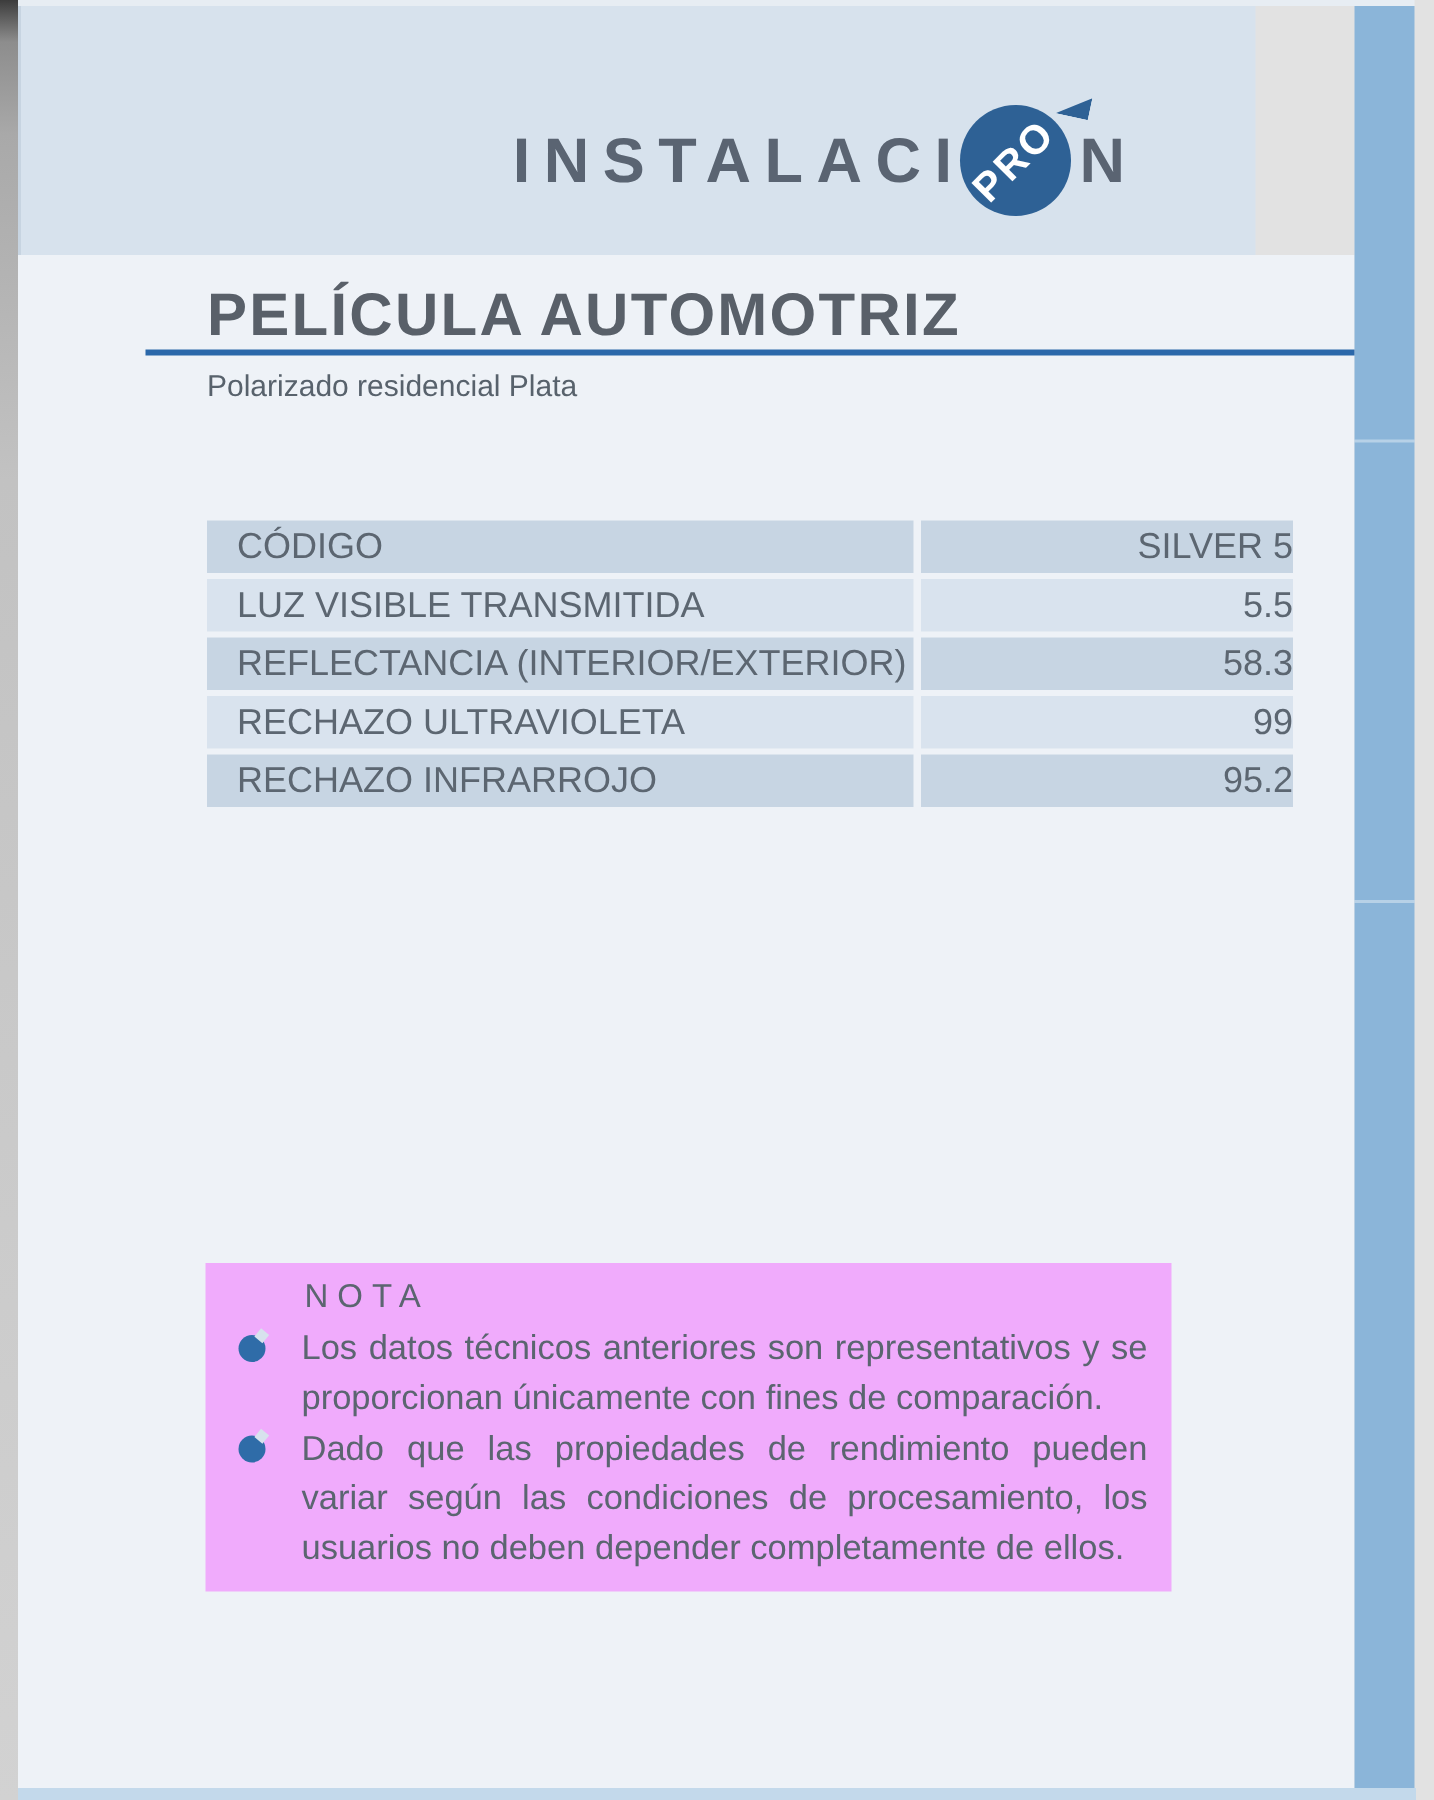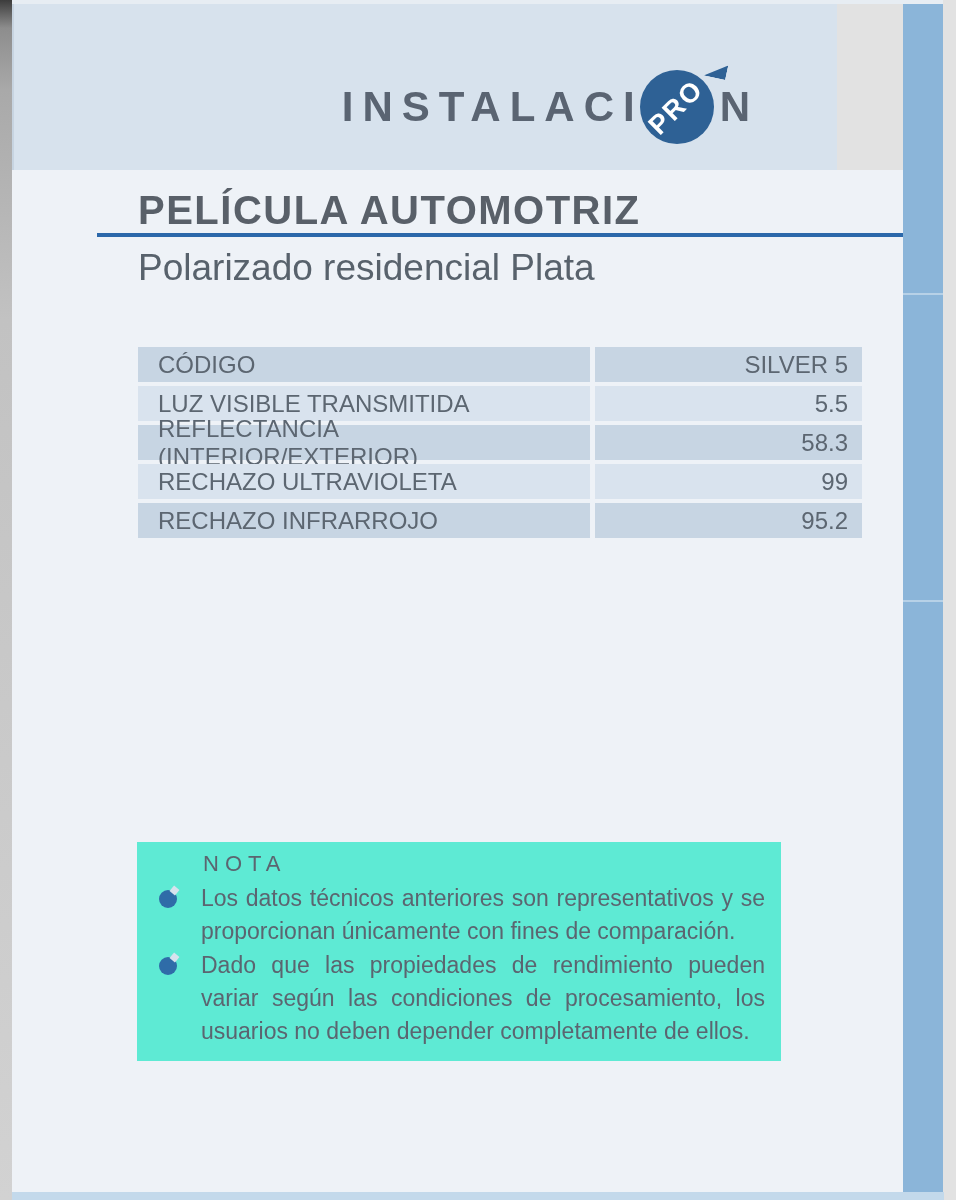--- a/index.html
+++ b/index.html
@@ -54,34 +54,34 @@
     transform:rotate(12deg);
   }
 
   
   .title {
     position:absolute; left:138px; top:188px;
     font-size:40px; font-weight:bold; letter-spacing:1.5px; color:#596069;
     z-index:2;
   }
   .rule { position:absolute; left:97px; top:233px; width:806px; height:4px; background:#2b68aa; z-index:2; }
-  .subtitle { position:absolute; left:138px; top:247px; font-size:37px; color:#58626c; z-index:2; }
+  .subtitle { position:absolute; left:138px; top:247px; font-size:20px; color:#58626c; z-index:2; }
 
   
   .spec-table { position:absolute; left:138px; top:347px; width:724px; z-index:2; }
   .t-row { display:flex; height:35px; margin-bottom:4px; font-size:24px; color:#5c6671; }
   .t-row .lbl { flex:1; display:flex; align-items:center; padding-left:20px; margin-right:5px; }
-  .t-row .val { width:267px; display:flex; align-items:center; justify-content:flex-end; padding-right:14px; }
+  .t-row .val { width:248px; display:flex; align-items:center; justify-content:flex-end; }
   .t-row:nth-child(odd) .lbl,  .t-row:nth-child(odd) .val  { background:#c7d5e3; }
   .t-row:nth-child(even) .lbl, .t-row:nth-child(even) .val { background:#d9e3ee; }
 
   
   .note {
     position:absolute; left:137px; top:842px; width:644px;
-    background:#5eead4; color:#5b6570;
+    background:#f0abfc; color:#5b6570;
     padding:8px 0 12px;
     z-index:2;
   }
   .note-head { margin-left:66px; font-size:22px; letter-spacing:6px; line-height:28px; margin-bottom:4px; }
   .note-item { display:flex; margin:0 16px 1px 22px; }
   .note-bullet {
     position:relative; flex:0 0 18px; height:18px; border-radius:50%;
     background:#2f6ca8; margin-top:8px; margin-right:24px;
   }
   .note-bullet::after {

